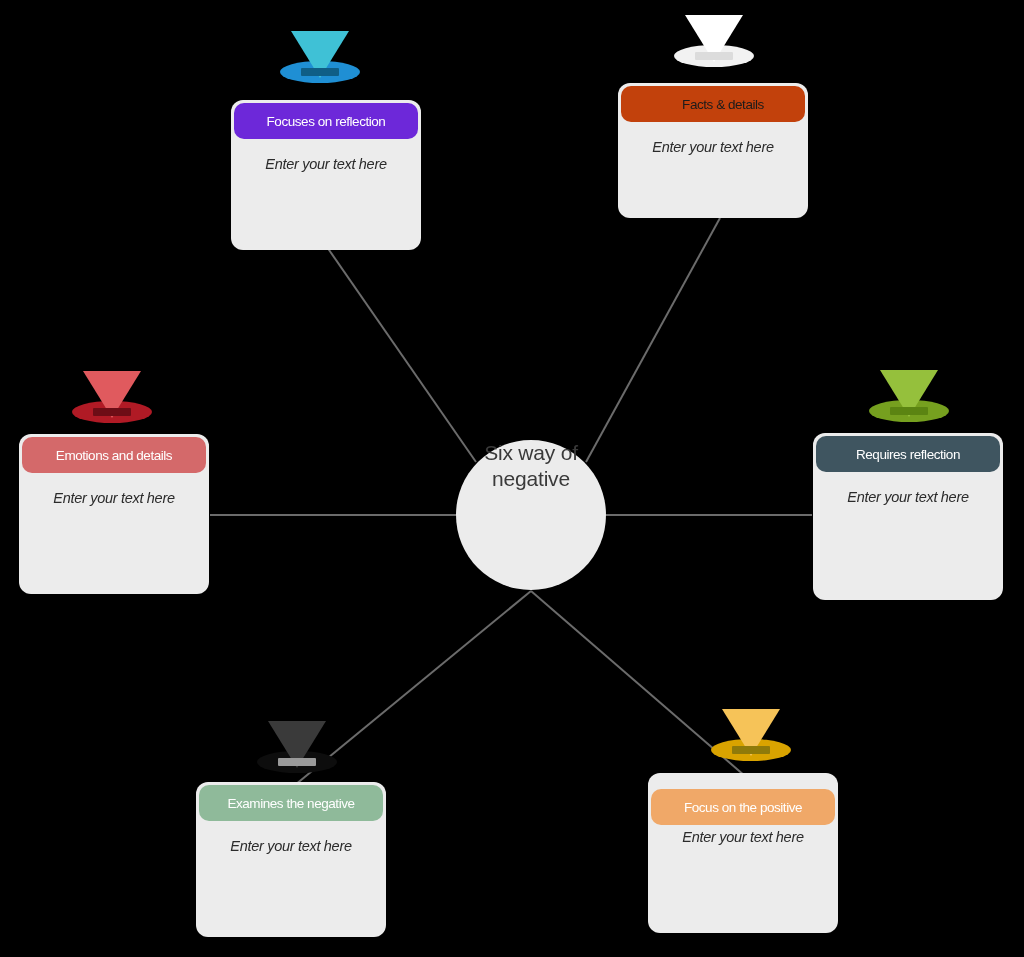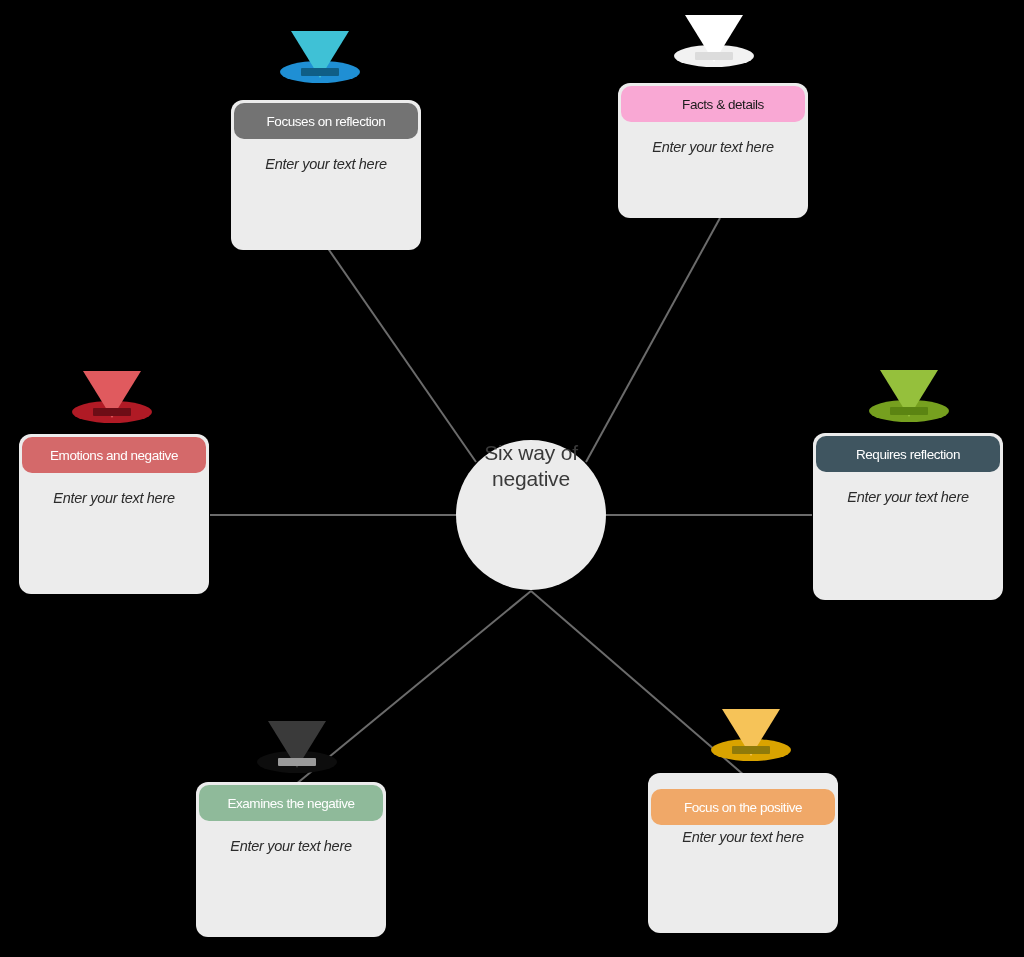--- a/index.html
+++ b/index.html
@@ -122,54 +122,54 @@
   </div>
 
   <div class="hat" style="left:277px; top:24px;">
     <svg viewBox="0 0 86 62">
       <ellipse cx="43" cy="48" rx="40" ry="11" fill="#1f8fd4"></ellipse>
       <polygon points="14,7 72,7 43,54" fill="#3fc1d6"></polygon>
       <rect x="24" y="44" width="38" height="8" rx="1" fill="#0f5e86"></rect>
     </svg>
   </div>
   <div class="card" style="left:231px; top:100px; width:190px; height:150px;">
-    <div class="card-header" style="background:#737373;align-items:center;">
+    <div class="card-header" style="background:#6d28d9;align-items:center;">
       <span>Focuses on reflection</span>
     </div>
     <div class="card-body">
       <span>Enter your text here</span>
     </div>
   </div>
 
   <div class="hat" style="left:671px; top:8px;">
     <svg viewBox="0 0 86 62">
       <ellipse cx="43" cy="48" rx="40" ry="11" fill="#f2f2f2"></ellipse>
       <polygon points="14,7 72,7 43,54" fill="#ffffff"></polygon>
       <rect x="24" y="44" width="38" height="8" rx="1" fill="#dcdcdc"></rect>
     </svg>
   </div>
   <div class="card" style="left:618px; top:83px; width:190px; height:135px;">
-    <div class="card-header dark-text" style="background:#f9a8d4;padding-left:20px;">
+    <div class="card-header dark-text" style="background:#c2410c;padding-left:20px;">
       <span>Facts &amp; details</span>
     </div>
     <div class="card-body">
       <span>Enter your text here</span>
     </div>
   </div>
 
   <div class="hat" style="left:69px; top:364px;">
     <svg viewBox="0 0 86 62">
       <ellipse cx="43" cy="48" rx="40" ry="11" fill="#b01a25"></ellipse>
       <polygon points="14,7 72,7 43,54" fill="#e05a5e"></polygon>
       <rect x="24" y="44" width="38" height="8" rx="1" fill="#6d0d16"></rect>
     </svg>
   </div>
   <div class="card" style="left:19px; top:434px; width:190px; height:160px;">
     <div class="card-header" style="background:#d4696a;">
-      <span>Emotions and negative</span>
+      <span>Emotions and details</span>
     </div>
     <div class="card-body">
       <span>Enter your text here</span>
     </div>
   </div>
 
   <div class="hat" style="left:866px; top:363px;">
     <svg viewBox="0 0 86 62">
       <ellipse cx="43" cy="48" rx="40" ry="11" fill="#76a01f"></ellipse>
       <polygon points="14,7 72,7 43,54" fill="#95c03c"></polygon>

